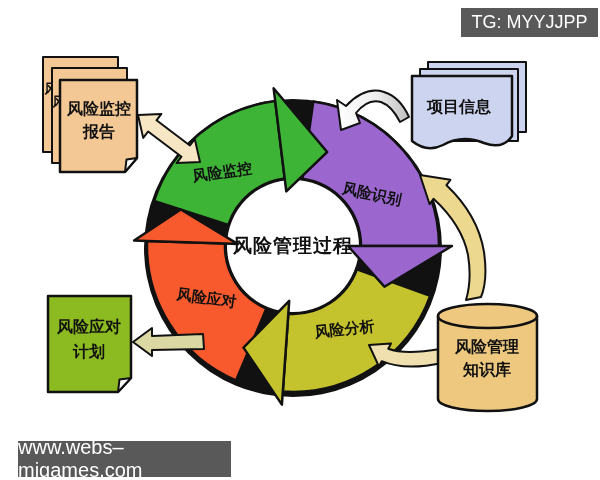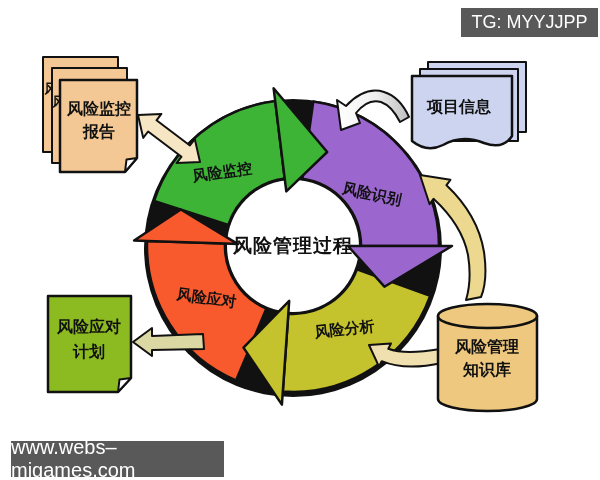--- a/index.html
+++ b/index.html
@@ -14,21 +14,21 @@
   text{font-family:"DejaVu Sans",sans-serif;font-weight:bold;fill:#111;text-anchor:middle;}
   .ring-label{font-size:15px;}
   .center-label{font-size:19px;letter-spacing:1px;}
   .doc-label{font-size:16px;}
   .partial{font-size:13px;}
   .wm{
     position:absolute;display:flex;align-items:center;justify-content:center;
     font-family:"Liberation Sans",sans-serif;font-weight:normal;
   }
   #tg-label{left:461px;top:8px;width:137px;height:29px;font-size:18px;}
-  #site-label{left:11px;top:441px;width:213px;height:36px;font-size:20px;}
+  #site-label{left:18px;top:441px;width:213px;height:36px;font-size:20px;}
 </style>
 </head>
 <body>
 
 <svg width="600" height="480" viewBox="0 0 600 480">
   <defs>
     <linearGradient id="archGrad" x1="0" y1="0" x2="1" y2="0">
       <stop offset="0" stop-color="#ffffff"></stop>
       <stop offset="0.55" stop-color="#eeeeee"></stop>
       <stop offset="1" stop-color="#bfbfbf"></stop>

